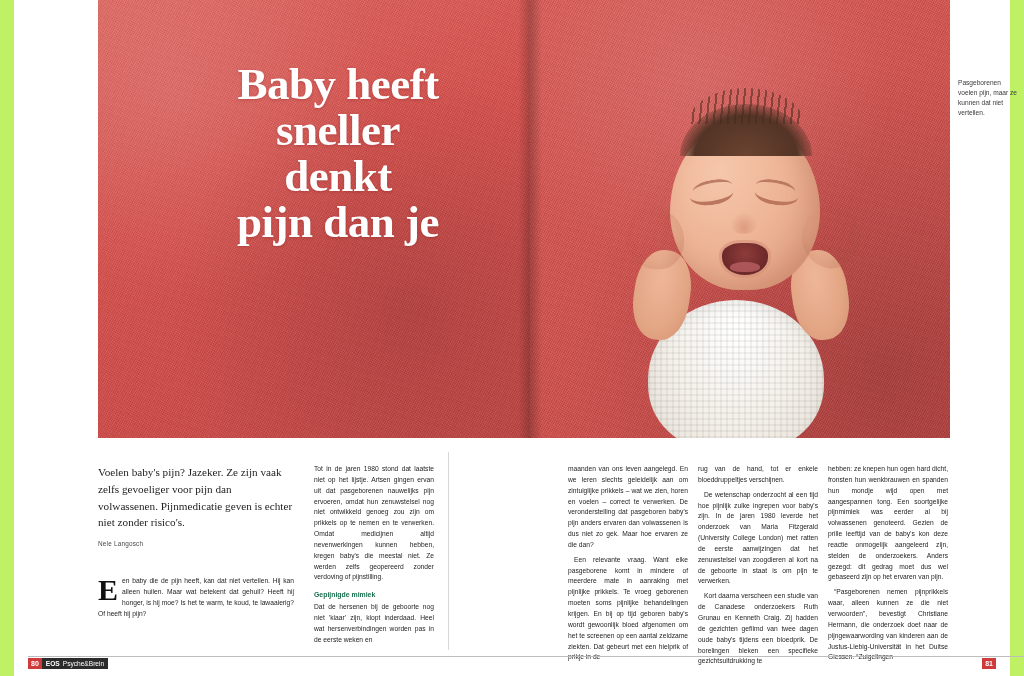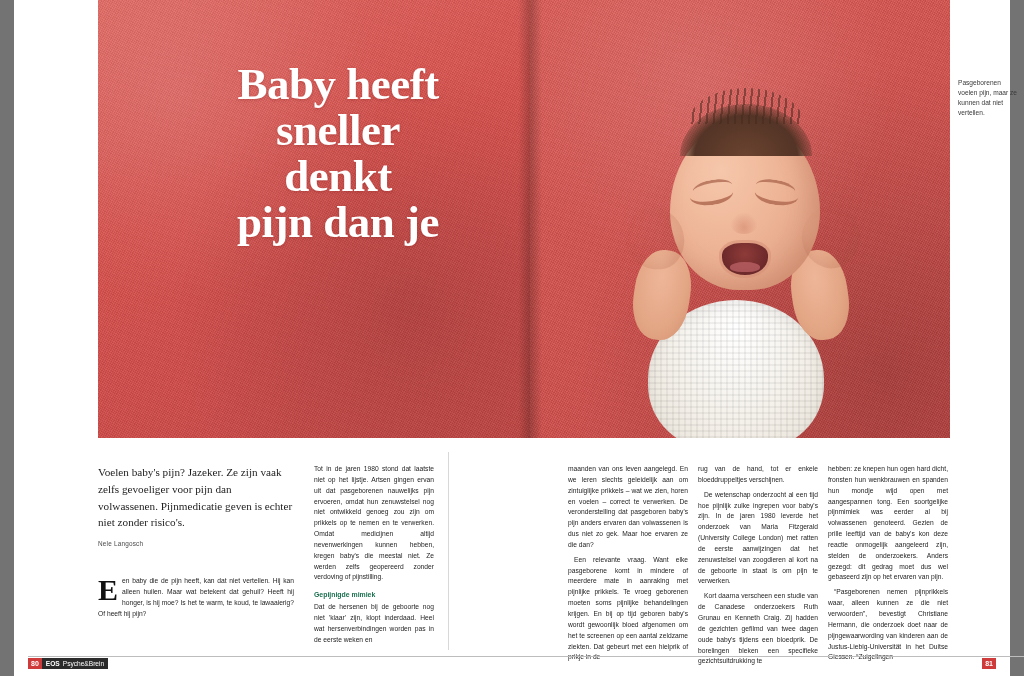--- a/index.html
+++ b/index.html
@@ -12,21 +12,21 @@
     font-family: "Liberation Serif", serif;
     overflow: hidden;
     position: relative;
   }
 
   
   .spread {
     position: absolute;
     left: 0; top: 0;
     width: 1024px; height: 676px;
-    background: #737373;
+    background: #bef264;
   }
 
   
   .page-area {
     position: absolute;
     left: 14px; top: 0px;
     width: 996px; height: 676px;
     background: #ffffff;
   }
 

